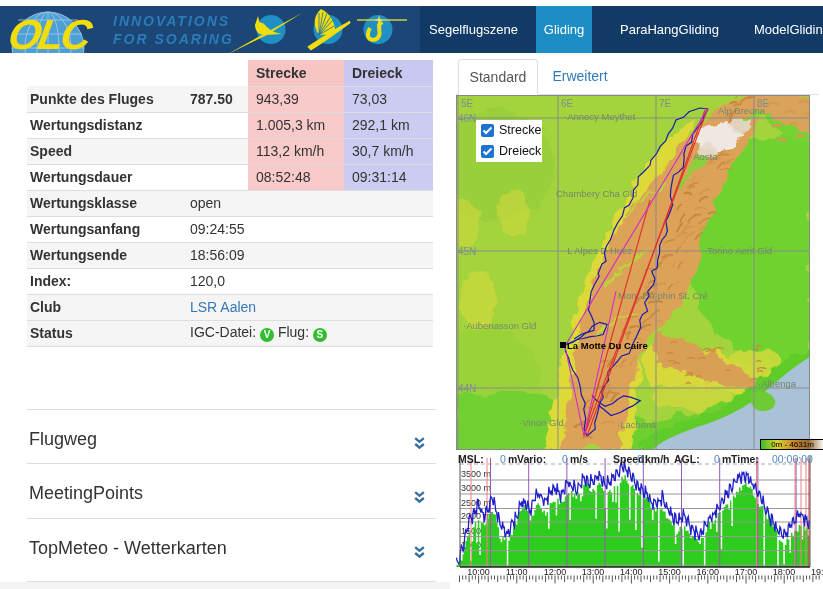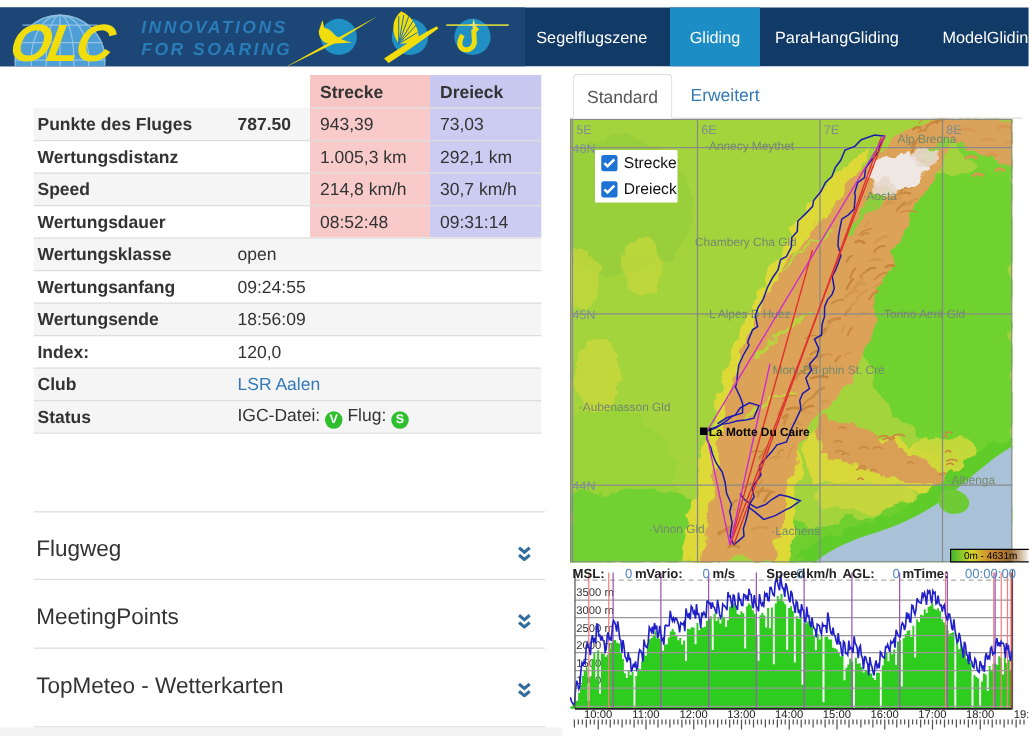--- a/index.html
+++ b/index.html
@@ -1,20 +1,20 @@
 <!DOCTYPE html>
 <html><head><meta charset="utf-8">
 <style>
 * { margin:0; padding:0; box-sizing:border-box; }
 html,body { width:823px; height:589px; background:#fff; overflow:hidden;
   font-family:"Liberation Sans",sans-serif; position:relative; }
 #hdr { position:absolute; left:0; top:6px; width:823px; height:47px; background:#123a66; }
 #hdrlogo { position:absolute; left:0; top:6px; width:420px; height:47px; background:#1c4676; overflow:hidden; }
 .nav { position:absolute; top:6px; height:47px; line-height:47px; color:#fff; font-weight:normal; font-size:13px; }
-#gl { position:absolute; left:536px; width:72px; background:#1d8ec5; text-align:center; }
+#gl { position:absolute; left:536px; width:56px; background:#1d8ec5; text-align:center; }
 table.dt { position:absolute; left:27px; top:60px; border-collapse:collapse; table-layout:fixed; width:406px;
   font-size:14px; color:#333; }
 table.dt td { height:26px; padding:0 0 0 2px; border-bottom:1px solid #ddd; vertical-align:middle; overflow:visible; white-space:nowrap; }
 table.dt td.l1 { padding-left:3px; }
 table.dt td.b, .b { font-weight:bold; }
 table.dt tr.odd td { background:#f5f5f5; }
 table.dt td.pk { background:#f8caca !important; padding-left:8px; }
 table.dt td.lv { background:#ccccf2 !important; padding-left:8px; }
 table.dt tr.hd td.e { border-bottom:none; background:#fff !important; }
 table.dt tr.hd td.pk { background:#f8c5c5 !important; }
@@ -107,21 +107,21 @@
       </tr>
 <tr class="">
         <td class="b l1">Wertungsdistanz</td>
         <td class=""></td>
         <td class="pk">1.005,3 km</td>
         <td class="lv">292,1 km</td>
       </tr>
 <tr class="odd">
         <td class="b l1">Speed</td>
         <td class=""></td>
-        <td class="pk">214,8 km/h</td>
+        <td class="pk">113,2 km/h</td>
         <td class="lv">30,7 km/h</td>
       </tr>
 <tr class="">
         <td class="b l1">Wertungsdauer</td>
         <td class=""></td>
         <td class="pk">08:52:48</td>
         <td class="lv">09:31:14</td>
       </tr>
 <tr class="odd">
         <td class="b l1">Wertungsklasse</td>

